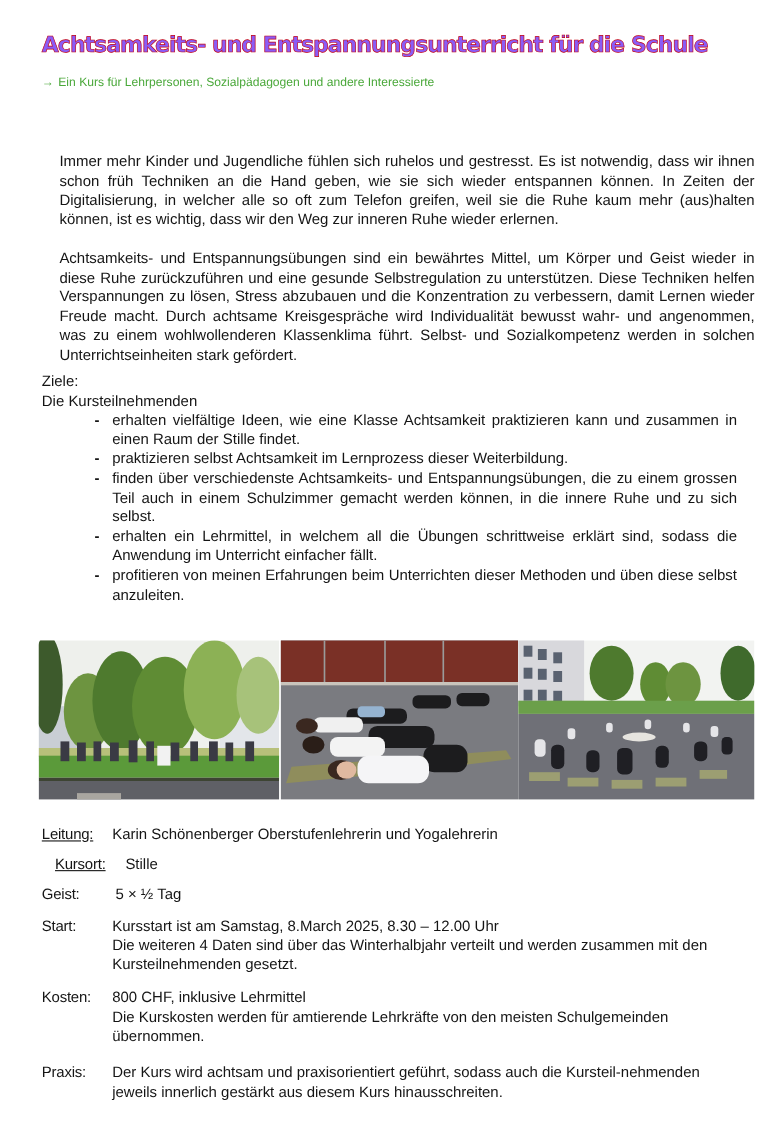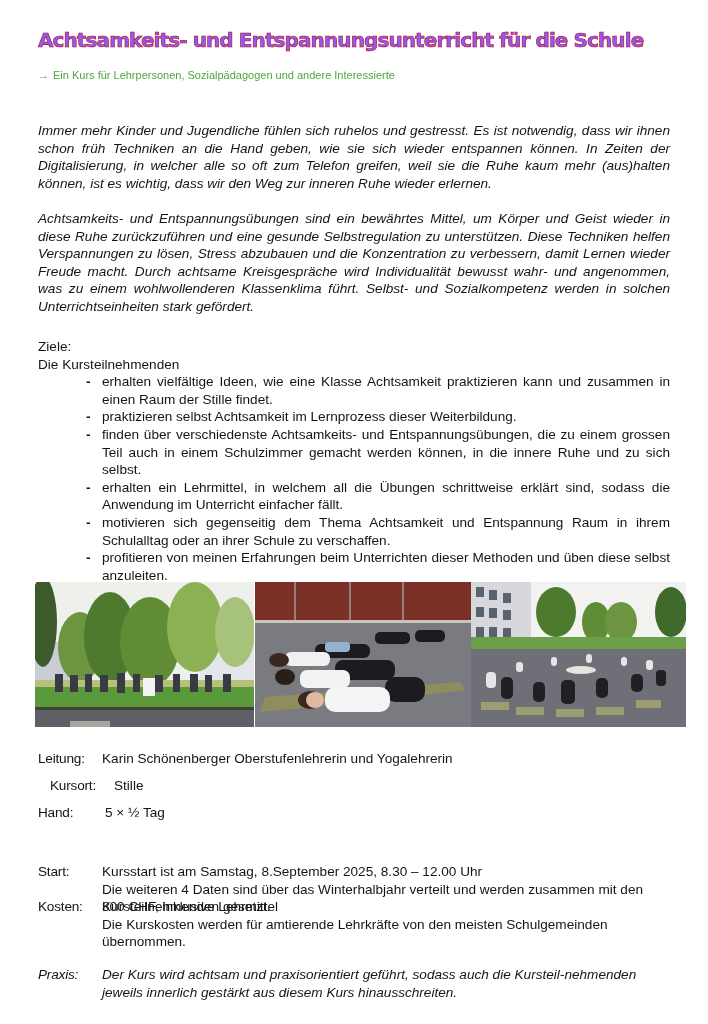--- a/index.html
+++ b/index.html
@@ -9,21 +9,21 @@
 
   .title { position: absolute; left: 38px; top: 28px; width: 640px;
            font-family: "DejaVu Sans", sans-serif; font-weight: bold;
            font-size: 20px; letter-spacing: -0.9px; color: #8b5cf6;
            -webkit-text-stroke: 0.6px #c4000f; white-space: nowrap; }
   .subtitle { position: absolute; left: 38px; top: 69px; width: 640px;
               font-size: 11px; color: #4aa83a; white-space: nowrap; }
   .subtitle .arrow { margin-right: 4px; }
 
   .para { position: absolute; left: 38px; width: 632px; font-size: 13.6px;
-          line-height: 17.6px; text-align: justify; margin: 0; color: #151515; font-style: italic; }
+          line-height: 17.6px; text-align: justify; margin: 16px; color: #151515; }
   .para1 { top: 122px; }
   .para2 { top: 210px; }
 
   .goals { position: absolute; left: 38px; top: 338px; width: 632px;
            font-size: 13.6px; line-height: 17.6px; color: #151515; }
   .goals-head { display: flex; flex-direction: column; }
   .goals-label { width: 44px; }
   .goals-list { list-style: none; margin: 0; padding: 0 0 0 48px; }
   .goals-list li { position: relative; padding-left: 16px; text-align: justify; }
   .goals-list li::before { content: "-"; position: absolute; left: 0; top: 0; font-weight: bold; }
@@ -36,24 +36,24 @@
   .photo svg { display: block; width: 100%; height: 100%; }
 
   .details { position: absolute; left: 38px; top: 750px; width: 640px;
              font-size: 13.6px; line-height: 17.6px; color: #151515; }
   .row { display: flex; }
   .row .label { width: 64px; flex: none; letter-spacing: -0.2px; }
   .row .value { flex: 1; }
   .r-leitung { position: absolute; top: 0; left: 0; }
   .r-kursort { position: absolute; top: 27px; left: 12px; }
   .r-dauer   { position: absolute; top: 54px; left: 0; }
-  .r-start   { position: absolute; top: 83px; left: 0; margin-top: 30px; }
+  .r-start   { position: absolute; top: 83px; left: 0; }
   .r-kosten  { position: absolute; top: 148px; left: 0; }
-  .r-praxis  { position: absolute; top: 216px; left: 0; font-style: italic; }
-  .r-kursort .label, .r-leitung .label { width: 64px; }
+  .r-praxis  { position: absolute; top: 216px; left: 0; }
+  .r-kursort .label, .r-leitung .label { width: 64px; text-decoration: underline; }
   .r-dauer .label { width: 67px; }
 </style>
 </head>
 <body>
 
 <div class="page">
 
   <div class="title">Achtsamkeits- und Entspannungsunterricht für die Schule</div>
   <div class="subtitle">
     <span class="arrow">→</span><span>Ein Kurs für Lehrpersonen, Sozialpädagogen und andere Interessierte</span>
@@ -65,21 +65,20 @@
   <div class="goals">
     <div class="goals-head">
       <span class="goals-label">Ziele:</span>
       <span>Die Kursteilnehmenden</span>
     </div>
     <ul class="goals-list">
       <li>erhalten vielfältige Ideen, wie eine Klasse Achtsamkeit praktizieren kann und zusammen in einen Raum der Stille findet.</li>
       <li>praktizieren selbst Achtsamkeit im Lernprozess dieser Weiterbildung.</li>
       <li>finden über verschiedenste Achtsamkeits- und Entspannungsübungen, die zu einem grossen Teil auch in einem Schulzimmer gemacht werden können, in die innere Ruhe und zu sich selbst.</li>
       <li>erhalten ein Lehrmittel, in welchem all die Übungen schrittweise erklärt sind, sodass die Anwendung im Unterricht einfacher fällt.</li>
-      <li>motivieren sich gegenseitig dem Thema Achtsamkeit und Entspannung Raum in ihrem Schulalltag oder an ihrer Schule zu verschaffen.</li>
       <li>profitieren von meinen Erfahrungen beim Unterrichten dieser Methoden und üben diese selbst anzuleiten.</li>
     </ul>
   </div>
 
   <div class="photos">
 
     <div class="photo photo1" title="Gruppe macht Übungen auf der Wiese">
       <svg viewBox="0 0 219 145" preserveAspectRatio="none">
         <rect width="219" height="145" fill="#eef0ec"></rect>
         <rect x="0" y="60" width="40" height="50" fill="#c9ced4"></rect>
@@ -191,27 +190,27 @@
   <div class="details">
     <div class="row r-leitung">
       <span class="label">Leitung:</span>
       <span class="value">Karin Schönenberger Oberstufenlehrerin und Yogalehrerin</span>
     </div>
     <div class="row r-kursort">
       <span class="label">Kursort:</span>
       <span class="value">Stille</span>
     </div>
     <div class="row r-dauer">
-      <span class="label">Hand:</span>
+      <span class="label">Geist:</span>
       <span class="value">5 × ½ Tag</span>
     </div>
     <div class="row r-start" style="width:640px;">
       <span class="label">Start:</span>
       <span class="value">
-        <span>Kursstart ist am Samstag, 8.September 2025, 8.30 – 12.00 Uhr</span><br>
+        <span>Kursstart ist am Samstag, 8.March 2025, 8.30 – 12.00 Uhr</span><br>
         <span>Die weiteren 4 Daten sind über das Winterhalbjahr verteilt und werden zusammen mit den Kursteilnehmenden gesetzt.</span>
       </span>
     </div>
     <div class="row r-kosten" style="width:640px;justify-content:flex-end;">
       <span class="label">Kosten:</span>
       <span class="value">
         <span>800 CHF, inklusive Lehrmittel</span><br>
         <span>Die Kurskosten werden für amtierende Lehrkräfte von den meisten Schulgemeinden übernommen.</span>
       </span>
     </div>

